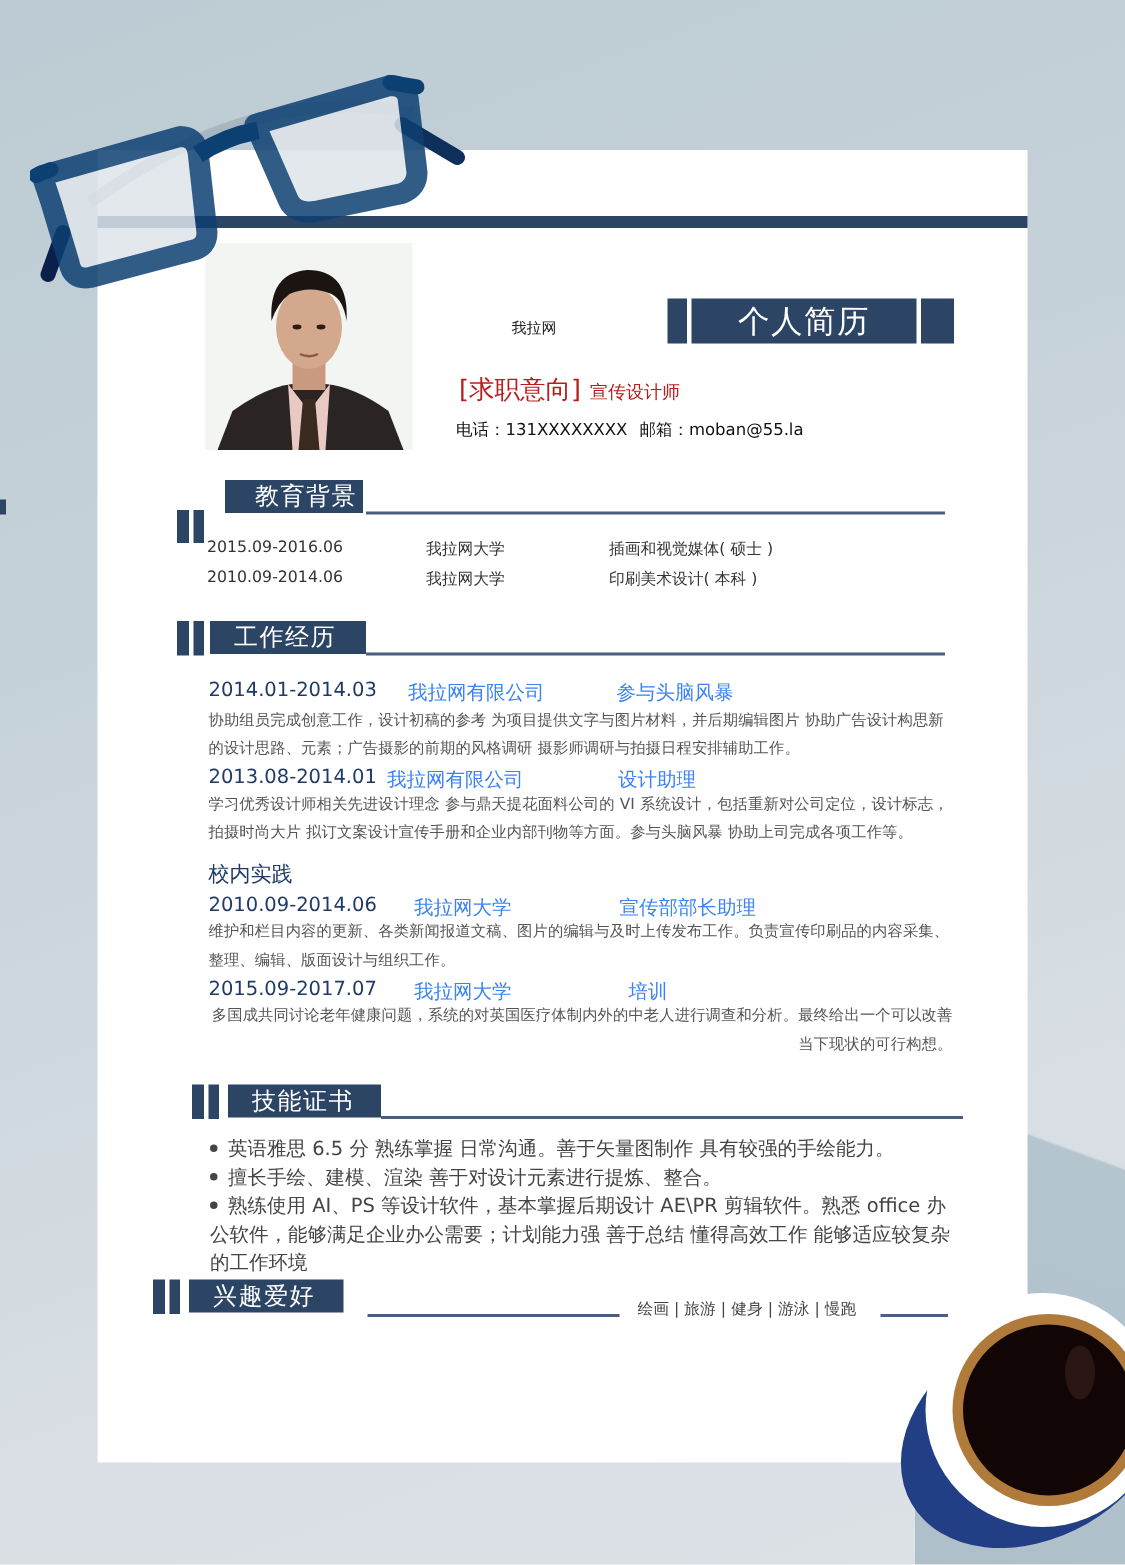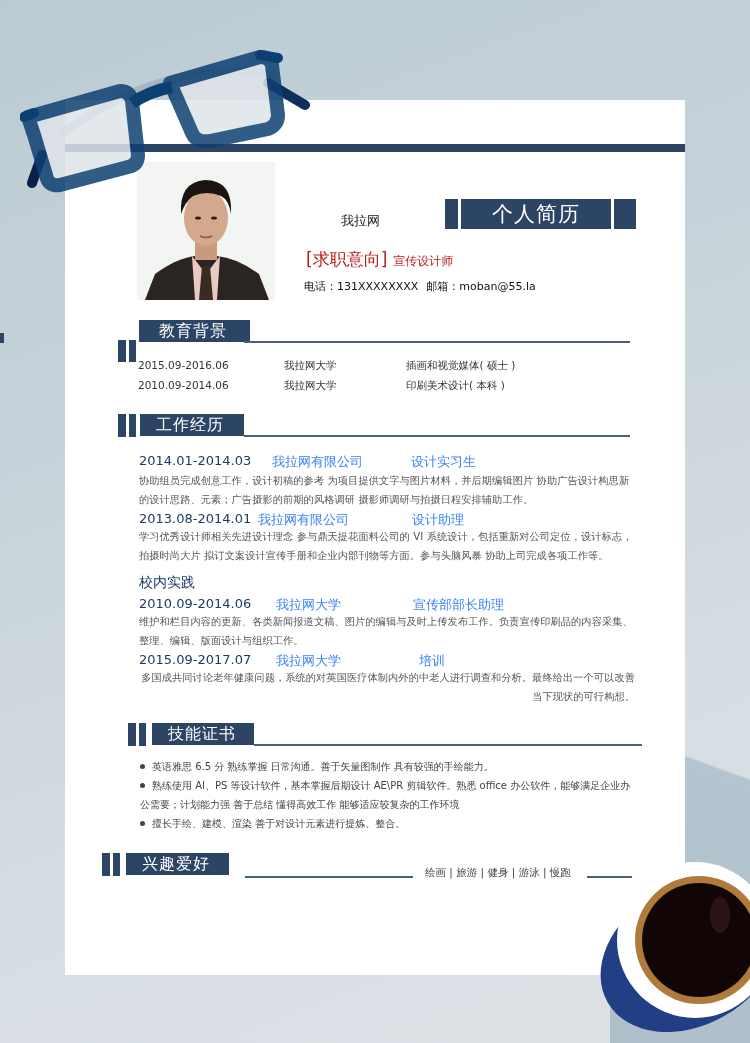--- a/index.html
+++ b/index.html
@@ -23,21 +23,21 @@
   
   .glasses { position: absolute; left: 20px; top: 25px; width: 290px; height: 170px; }
 
   
   .coffee { position: absolute; left: 595px; top: 845px; width: 160px; height: 200px; }
 
   .photo {
     position: absolute; left: 137px; top: 162px; width: 138px; height: 138px;
     background: #f1f4f1; overflow: hidden;
   }
-  .name { position: absolute; left: 341px; top: 212px; font-size: 13px; color: #222; text-align: right; }
+  .name { position: absolute; left: 341px; top: 212px; font-size: 10px; color: #222; text-align: right; }
   .title-box { position: absolute; left: 445px; top: 199px; height: 30px; }
   .title-box .blk { position: absolute; top: 0; height: 30px; background: #2c4565; }
   .title-box .b1 { left: 0; width: 13px; }
   .title-box .b2 { left: 16px; width: 150px; color: #fff; font-size: 21px; text-align: center; line-height: 30px; letter-spacing: 1px; }
   .title-box .b3 { left: 169px; width: 22px; }
   .intent { position: absolute; left: 306px; top: 248px; color: #b91c1c; }
   .intent .lbl { font-size: 17px; }
   .intent .val { font-size: 12px; margin-left: 6px; }
   .contact { position: absolute; left: 304px; top: 279px; font-size: 11px; color: #111; white-space: nowrap; }
   .contact span + span { margin-left: 8px; }
@@ -52,21 +52,21 @@
 
   .edu-row { position: absolute; font-size: 10.5px; color: #333; white-space: nowrap; }
   .edu-row span { position: absolute; top: 0; }
 
   .job-head { position: absolute; font-size: 13px; color: #1f3a64; white-space: nowrap; }
   .job-head span { position: absolute; top: 0; }
   .job-head .co, .job-head .role { color: #3b82f6; }
   .job-desc { position: absolute; left: 139px; width: 496px; font-size: 10.2px; color: #555; line-height: 19px; letter-spacing: 0.1px; }
   .sub-title { position: absolute; left: 139px; font-size: 14px; color: #1f3a64; }
 
-  .skills { position: absolute; left: 140px; top: 757px; width: 500px; font-size: 10px; color: #444; line-height: 19px; list-style: none; }
+  .skills { position: absolute; left: 140px; top: 757px; width: 500px; font-size: 13px; color: #444; line-height: 19px; list-style: none; }
   .skills li .dot { display: inline-block; width: 5px; height: 5px; border-radius: 50%; background: #444; margin-right: 7px; vertical-align: middle; position: relative; top: -1px; }
 
   .hobbies { position: absolute; left: 425px; top: 866px; font-size: 10.5px; color: #444; white-space: nowrap; }
   .hobby-rule-left { position: absolute; left: 245px; top: 876px; width: 168px; height: 1.5px; background: #4a5f7e; }
   .hobby-rule-right { position: absolute; left: 587px; top: 876px; width: 45px; height: 1.5px; background: #4a5f7e; }
 </style>
 </head>
 <body>
 
 <div class="bg-diag"></div>
@@ -102,21 +102,21 @@
   <span class="lbl">[求职意向]</span><span class="val">宣传设计师</span>
 </div>
 
 <div class="contact">
   <span>电话：131XXXXXXXX</span><span>邮箱：moban@55.la</span>
 </div>
 
 <div class="sec-head" style="left:118px; top:320px; width:512px;">
   <div class="bar1" style="left:0; top:20px; width:8px; height:22px;"></div>
   <div class="bar2" style="left:11px; top:20px; width:7px; height:22px;"></div>
-  <div class="label" style="left:21px; width:111px;padding-left:20px;">教育背景</div>
+  <div class="label" style="left:32px; width:92px;padding-left:20px;">教育背景</div>
   <div class="rule" style="left:126px; top:21px; width:386px;"></div>
 </div>
 
 <div class="edu-row" style="left:138px; top:359px;">
   <span style="left:0">2015.09-2016.06</span>
   <span style="left:146px">我拉网大学</span>
   <span style="left:268px">插画和视觉媒体( 硕士 )</span>
 </div>
 <div class="edu-row" style="left:138px; top:379px;">
   <span style="left:0">2010.09-2014.06</span>
@@ -127,21 +127,21 @@
 <div class="sec-head" style="left:118px; top:414px; width:512px;">
   <div class="bar1" style="left:0; top:0; width:8px; height:23px;"></div>
   <div class="bar2" style="left:11px; top:0; width:7px; height:23px;"></div>
   <div class="label" style="left:22px; width:104px;">工作经历</div>
   <div class="rule" style="left:126px; top:21px; width:386px;"></div>
 </div>
 
 <div class="job-head" style="left:139px; top:453px;">
   <span style="left:0">2014.01-2014.03</span>
   <span class="co" style="left:133px">我拉网有限公司</span>
-  <span class="role" style="left:272px">设计实习生</span>
+  <span class="role" style="left:272px">参与头脑风暴</span>
 </div>
 <div class="job-desc" style="top:471px;">协助组员完成创意工作，设计初稿的参考 为项目提供文字与图片材料，并后期编辑图片 协助广告设计构思新的设计思路、元素；广告摄影的前期的风格调研 摄影师调研与拍摄日程安排辅助工作。</div>
 
 <div class="job-head" style="left:139px; top:511px;">
   <span style="left:0">2013.08-2014.01</span>
   <span class="co" style="left:119px">我拉网有限公司</span>
   <span class="role" style="left:273px">设计助理</span>
 </div>
 <div class="job-desc" style="top:527px;">学习优秀设计师相关先进设计理念 参与鼎天提花面料公司的 VI 系统设计，包括重新对公司定位，设计标志，拍摄时尚大片 拟订文案设计宣传手册和企业内部刊物等方面。参与头脑风暴 协助上司完成各项工作等。</div>
 
@@ -163,22 +163,22 @@
 
 <div class="sec-head" style="left:118px; top:723px; width:514px;margin-left:10px;">
   <div class="bar1" style="left:0; top:0; width:8px; height:23px;"></div>
   <div class="bar2" style="left:11px; top:0; width:7px; height:23px;"></div>
   <div class="label" style="left:24px; width:102px;">技能证书</div>
   <div class="rule" style="left:126px; top:21px; width:388px;"></div>
 </div>
 
 <ul class="skills">
   <li><span class="dot"></span><span>英语雅思 6.5 分 熟练掌握 日常沟通。善于矢量图制作 具有较强的手绘能力。</span></li>
+  <li><span class="dot"></span><span>擅长手绘、建模、渲染 善于对设计元素进行提炼、整合。</span></li>
   <li><span class="dot"></span><span>熟练使用 AI、PS 等设计软件，基本掌握后期设计 AE\PR 剪辑软件。熟悉 office 办公软件，能够满足企业办公需要；计划能力强 善于总结 懂得高效工作 能够适应较复杂的工作环境</span></li>
-  <li><span class="dot"></span><span>擅长手绘、建模、渲染 善于对设计元素进行提炼、整合。</span></li>
 </ul>
 
 <div class="sec-head" style="left:102px; top:853px; width:130px;">
   <div class="bar1" style="left:0; top:0; width:8px; height:23px;"></div>
   <div class="bar2" style="left:11px; top:0; width:7px; height:23px;"></div>
   <div class="label" style="left:24px; width:103px;">兴趣爱好</div>
 </div>
 <div class="hobby-rule-left"></div>
 <div class="hobbies">绘画 | 旅游 | 健身 | 游泳 |  慢跑</div>
 <div class="hobby-rule-right"></div>

